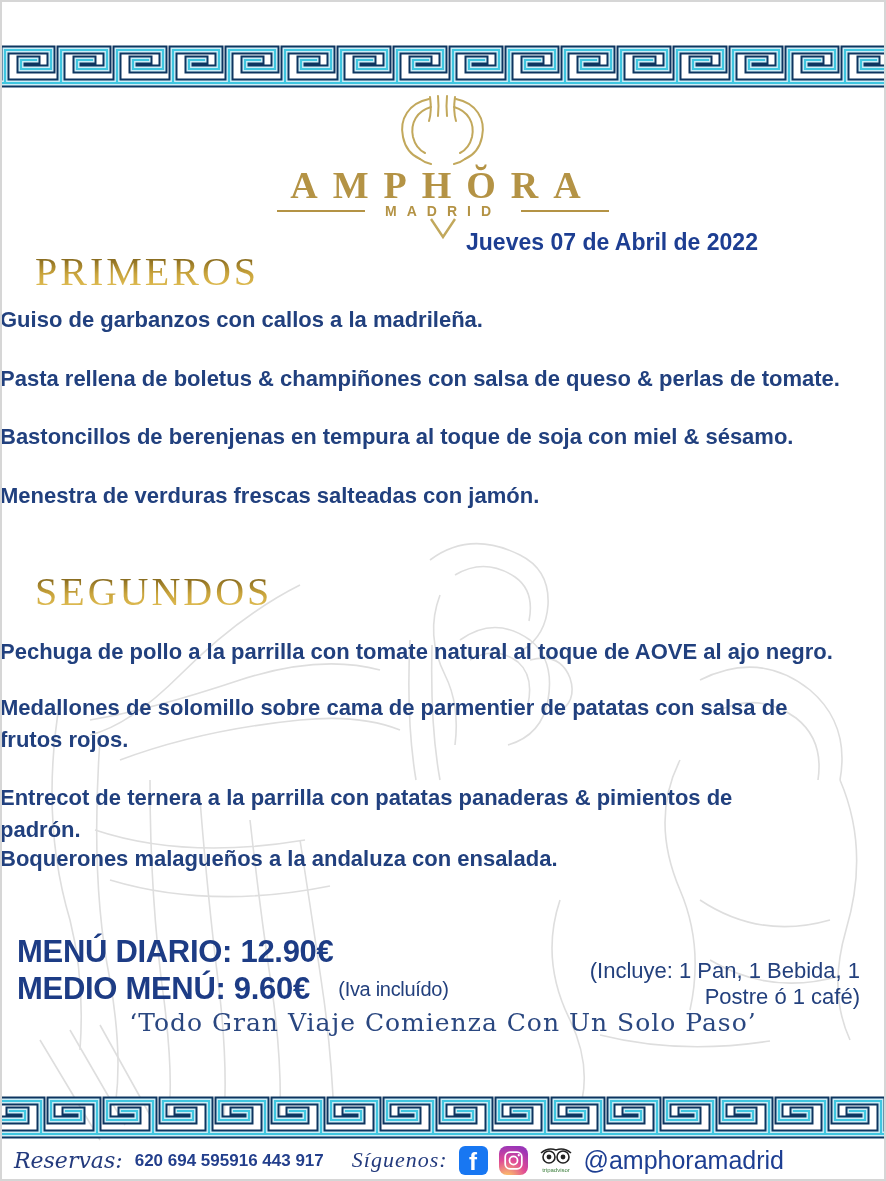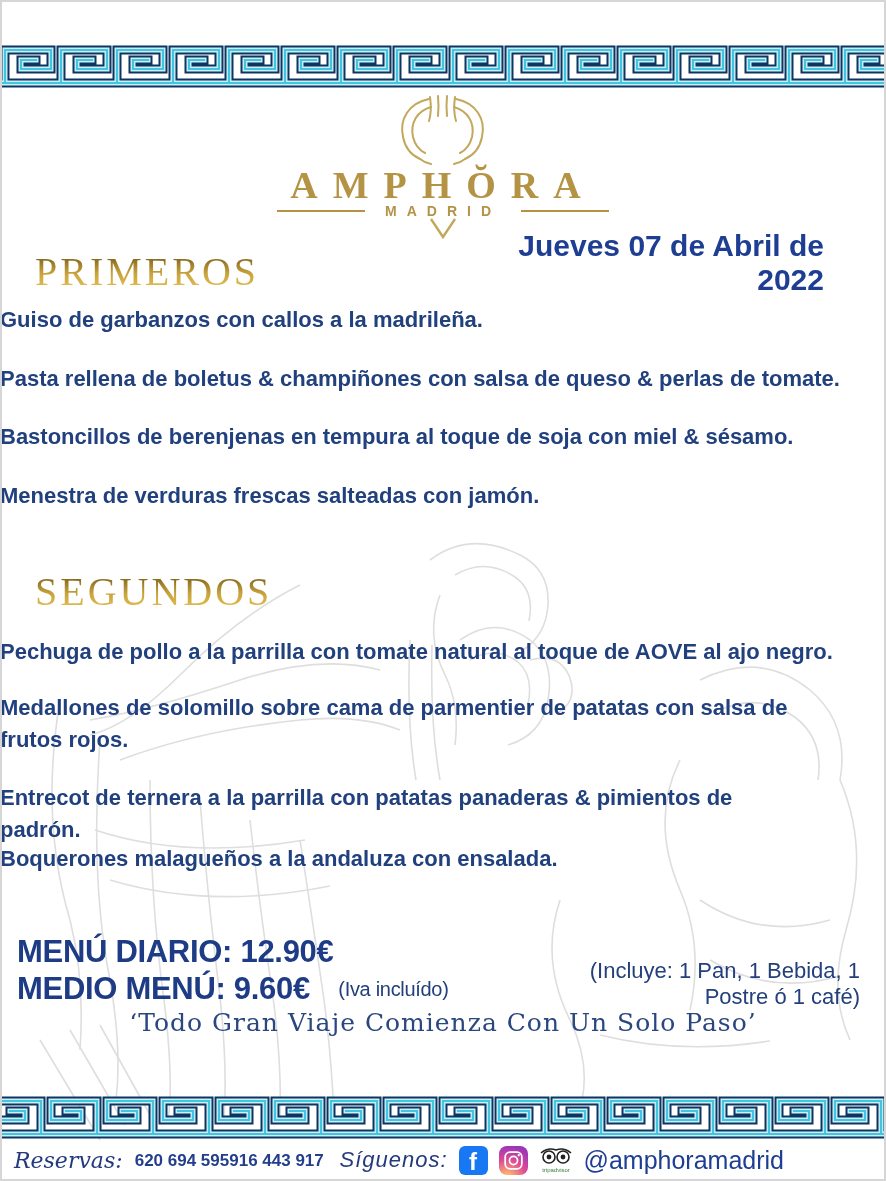--- a/index.html
+++ b/index.html
@@ -26,22 +26,22 @@
   .amphora-svg { left:383px; top:93px; width:120px; height:78px; }
   .brand { left:0; top:163px; width:886px; text-align:center;
     font-size:38px; letter-spacing:15px; color:#b49345; font-weight:700;
     font-family:"Liberation Serif", serif; }
   .madrid-row { left:0; top:203px; width:886px; display:flex; justify-content:center; align-items:center; gap:20px; }
   .madrid-row .rule { width:88px; height:2px; background:#b49345; }
   .madrid { font-size:14px; letter-spacing:10px; color:#b49345; font-weight:700; }
   .foot-v { left:428px; top:218px; }
 
   
-  .date { left:444px; top:229px; width:380px; text-align:right;
-    font-size:30px; font-weight:600; color:#1d3e92; }
+  .date { left:422px; top:229px; width:380px; text-align:center;
+    font-size:23px; font-weight:600; color:#1d3e92; }
 
   
   .section-title {
     font-family:"Liberation Serif", serif;
     font-size:40px; letter-spacing:3px; font-weight:400;
     color:#9a7b1e;
     background:linear-gradient(180deg,#6e5414 10%,#c9a43c 55%,#e5c258 90%);
     -webkit-background-clip:text; background-clip:text;
     -webkit-text-fill-color:transparent;
   }
@@ -72,21 +72,21 @@
 
   
   .footer { left:0; top:1139px; width:830px; height:42px; display:flex;
     justify-content:space-between; align-items:center; padding:0 46px 0 14px; z-index:3; }
   .reservas-group { display:flex; align-items:center; gap:12px; }
   .reservas-label { font-family:"DejaVu Serif", serif; font-style:italic;
     font-size:22px; color:#233a7d; }
   .phones { display:flex; line-height:19px;
     font-size:17px; font-weight:700; color:#233f8c; }
   .social-group { display:flex; align-items:center; gap:11px; }
-  .siguenos-label { font-family:Liberation Sans, sans-serif; font-style:italic;
+  .siguenos-label { font-family:Liberation Serif, serif; font-style:italic;
     font-size:22px; color:#233a7d; letter-spacing:1px; }
   .handle { font-size:25px; color:#1d3e92; font-weight:500; }
 
   .icon-fb { width:29px; height:29px; border-radius:6px; background:#1877f2;
     color:#fff; font-weight:700; font-size:24px; display:flex;
     align-items:flex-end; justify-content:center; overflow:hidden; line-height:26px; }
   .icon-ig { width:29px; height:29px; border-radius:8px;
     background:radial-gradient(circle at 28% 115%, #fdc468 8%, #df4996 50%, #9b36b7 85%);
     display:flex; align-items:center; justify-content:center; }
   .icon-ta { width:34px; height:30px; display:flex; flex-direction:column;

